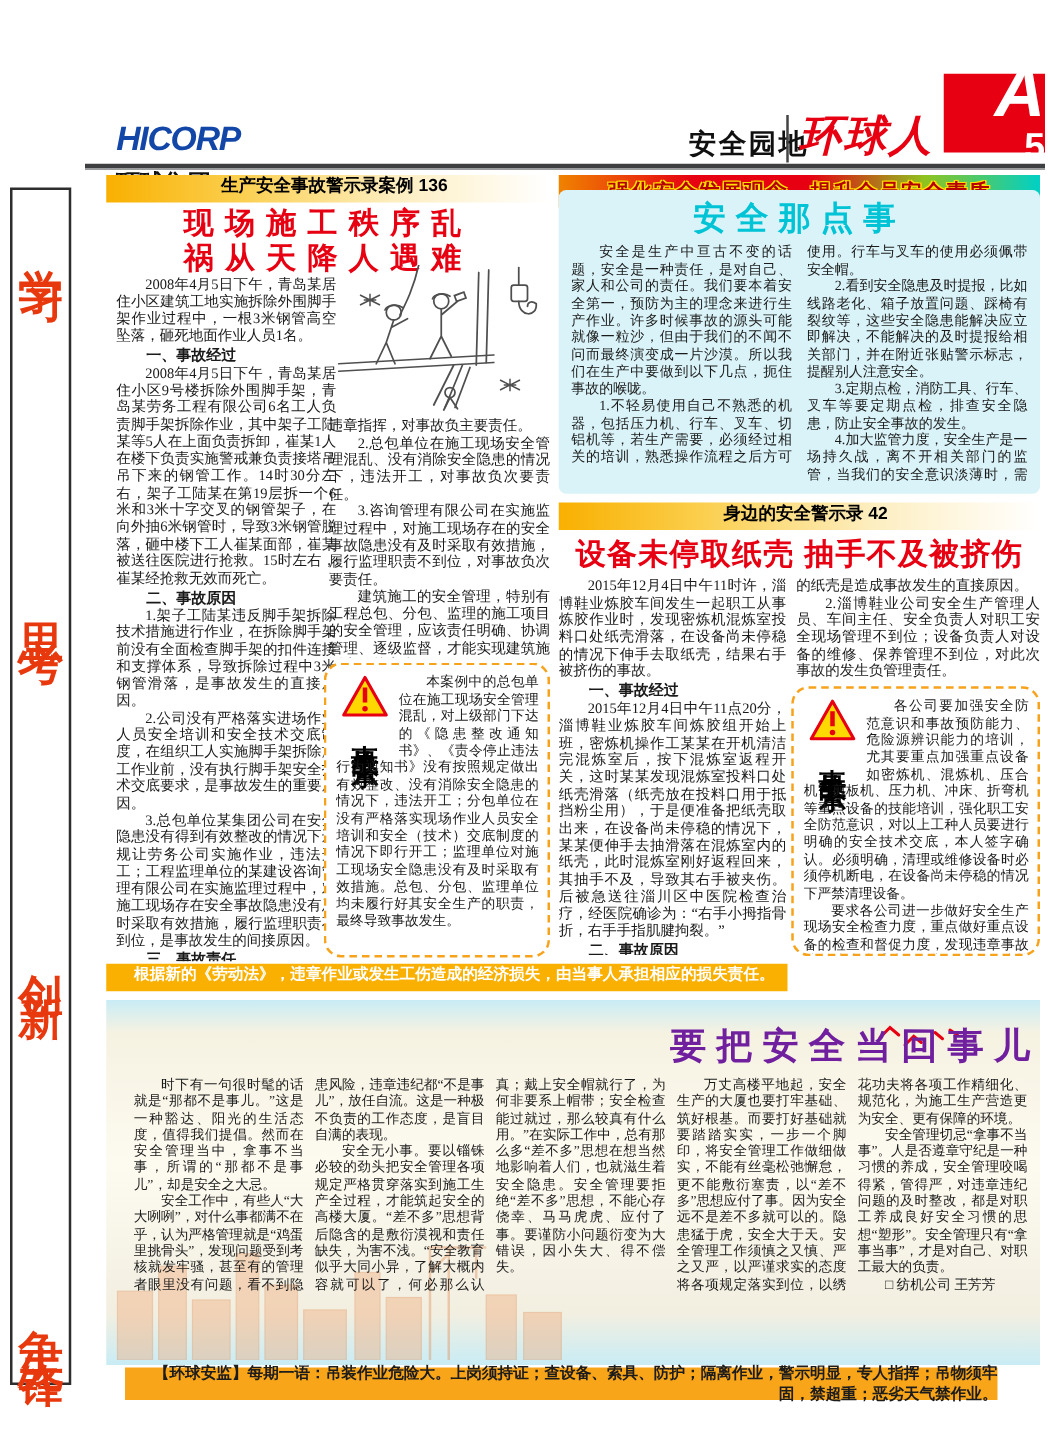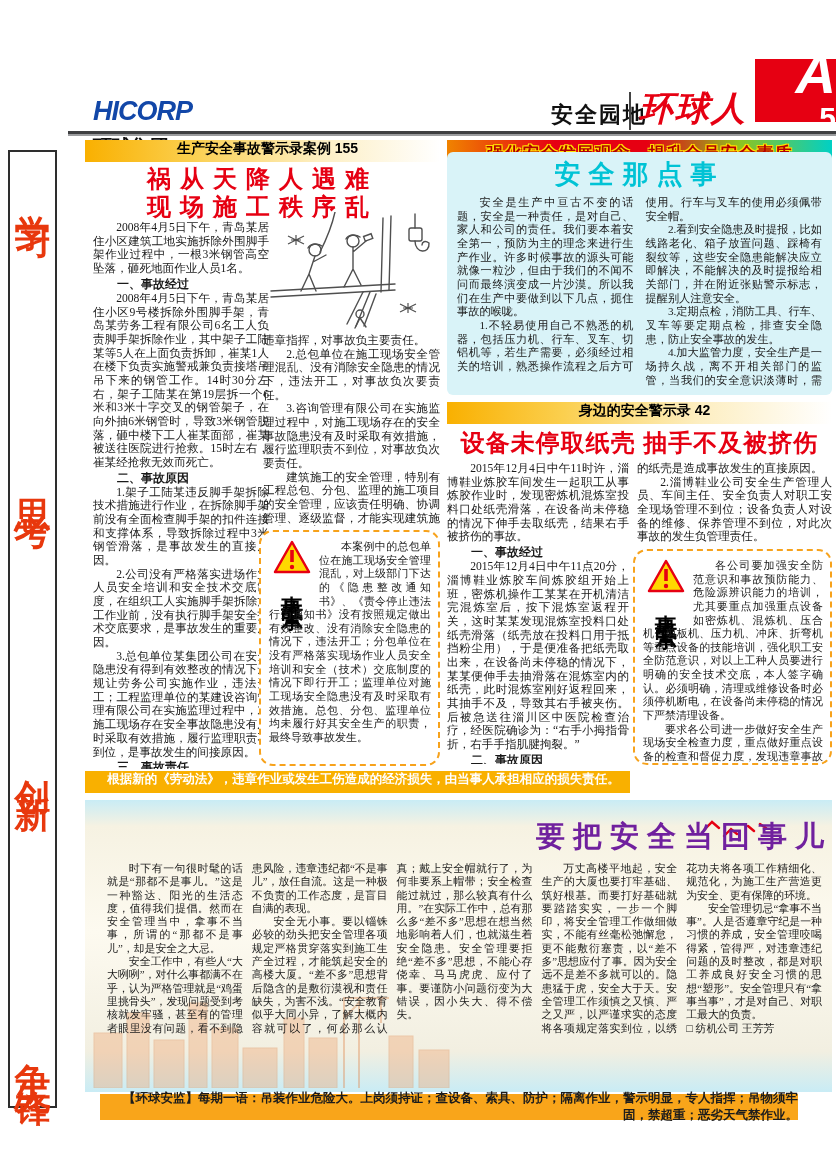--- a/index.html
+++ b/index.html
@@ -63,21 +63,21 @@
   .wb1{left:259px;top:530px;width:181px;height:236px;}
   .wb2{left:633px;top:549px;width:199px;height:216px;}
 
   
   .cyanbox{left:447px;top:152px;width:385px;height:243px;background:#d9f3f8;border-radius:6px;box-sizing:border-box;}
   .a2-title{text-align:center;color:#00c3d5;font-family:"Liberation Sans",sans-serif;font-weight:bold;
     font-size:26px;letter-spacing:8px;padding-top:5px;}
   .a2-text{columns:2;column-gap:12px;padding:4px 10px 0;height:200px;overflow:hidden;
     font-size:11.2px;line-height:1.22;text-align:justify;}
   .a2-text p{margin:0;text-indent:2em;}
-  .byline{text-indent:0 !important;text-align:left;padding-right:4px;}
+  .byline{text-indent:0 !important;text-align:center;padding-right:4px;}
 
   
   .a3-kicker{left:447px;top:402px;width:385px;}
   .a3-title{left:447px;top:427px;width:385px;text-align:center;color:#e60012;
     font-family:"Liberation Sans",sans-serif;font-weight:bold;font-size:24px;letter-spacing:1px;}
   .a3c1{left:447px;top:462px;width:182px;height:302px;}
   .a3c2{left:637px;top:462px;width:195px;height:84px;}
 
   
   .notice{left:85px;top:771px;width:545px;height:22px;background:#f9b000;color:#fff;
@@ -116,24 +116,24 @@
 </div>
 <div class="abs rule"></div>
 
 <div class="abs side">
   <div class="grp">学习</div>
   <div class="grp">思考</div>
   <div class="grp">创新</div>
   <div class="grp">争先锋</div>
 </div>
 
-<div class="abs kicker a1-kicker">生产安全事故警示录案例  155</div>
+<div class="abs kicker a1-kicker">生产安全事故警示录案例  136</div>
 <div class="abs a1-title">
+  <div>现场施工秩序乱</div>
   <div>祸从天降人遇难</div>
-  <div>现场施工秩序乱</div>
 </div>
 
 <div class="abs coltext a1c1">
   <p>2008年4月5日下午，青岛某居住小区建筑工地实施拆除外围脚手架作业过程中，一根3米钢管高空坠落，砸死地面作业人员1名。</p>
   <p class="bh">一、事故经过</p>
   <p>2008年4月5日下午，青岛某居住小区9号楼拆除外围脚手架，青岛某劳务工程有限公司6名工人负责脚手架拆除作业，其中架子工陆某等5人在上面负责拆卸，崔某1人在楼下负责实施警戒兼负责接塔吊吊下来的钢管工作。14时30分左右，架子工陆某在第19层拆一个6米和3米十字交叉的钢管架子，在向外抽6米钢管时，导致3米钢管脱落，砸中楼下工人崔某面部，崔某被送往医院进行抢救。15时左右，崔某经抢救无效而死亡。</p>
   <p class="bh">二、事故原因</p>
   <p>1.架子工陆某违反脚手架拆除技术措施进行作业，在拆除脚手架前没有全面检查脚手架的扣件连接和支撑体系，导致拆除过程中3米钢管滑落，是事故发生的直接原因。</p>
   <p>2.公司没有严格落实进场作业人员安全培训和安全技术交底制度，在组织工人实施脚手架拆除施工作业前，没有执行脚手架安全技术交底要求，是事故发生的重要原因。</p>
   <p>3.总包单位某集团公司在安全隐患没有得到有效整改的情况下违规让劳务公司实施作业，违法开工；工程监理单位的某建设咨询管理有限公司在实施监理过程中，对施工现场存在安全事故隐患没有及时采取有效措施，履行监理职责不到位，是事故发生的间接原因。</p>

